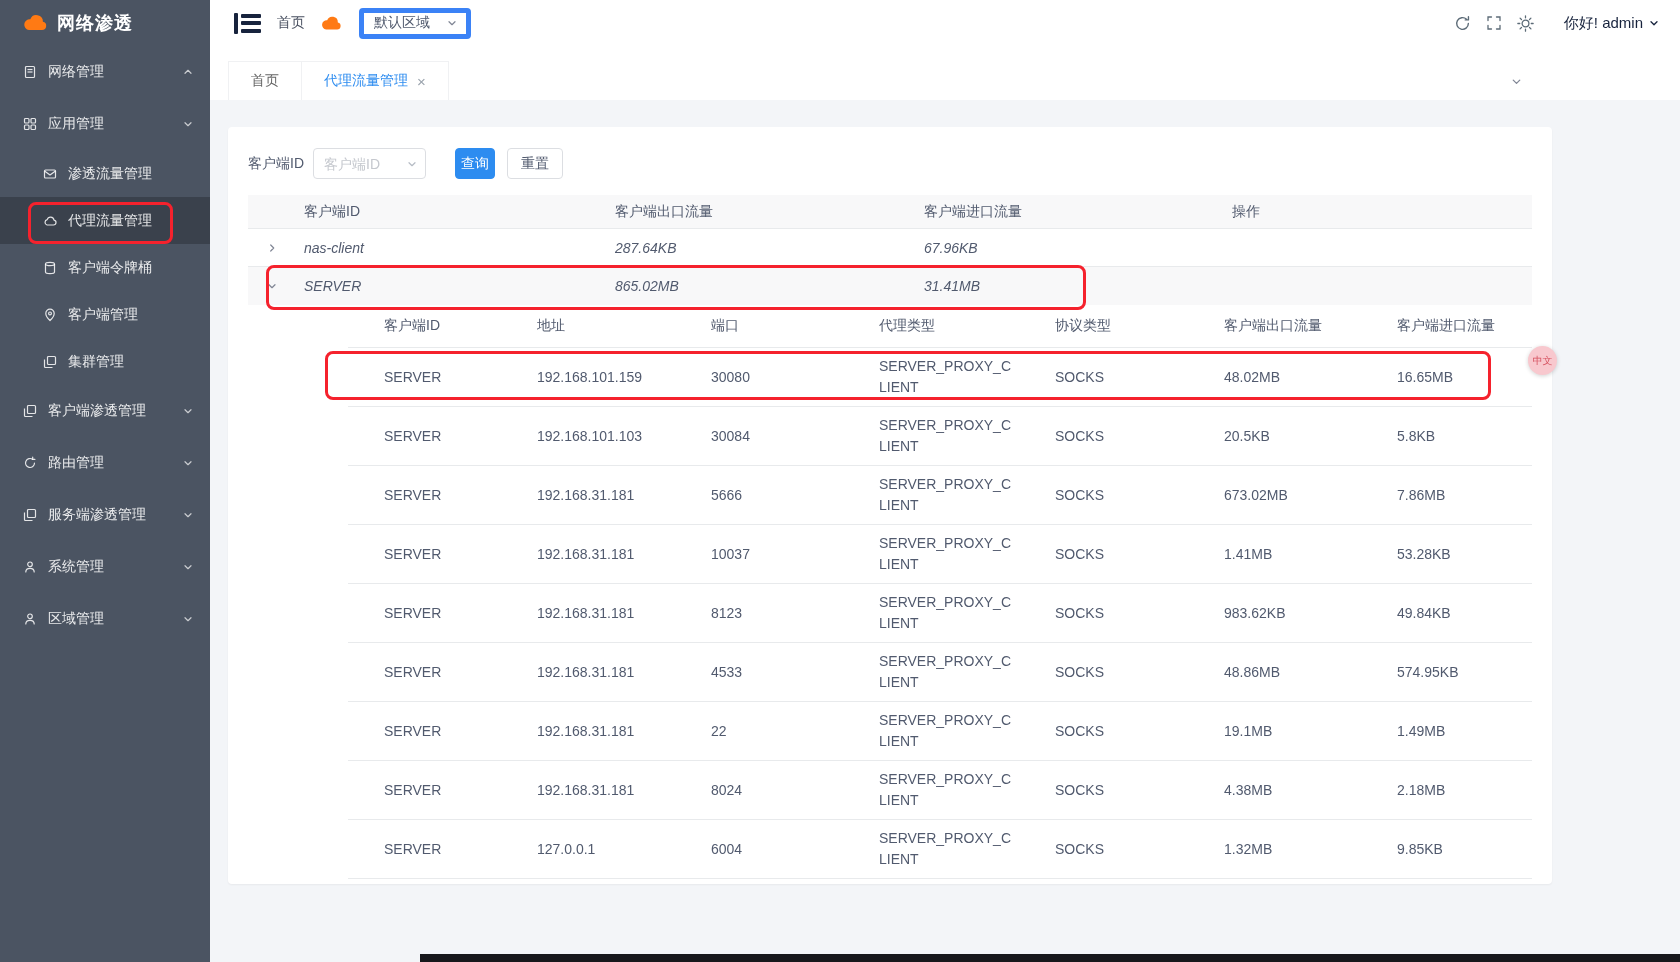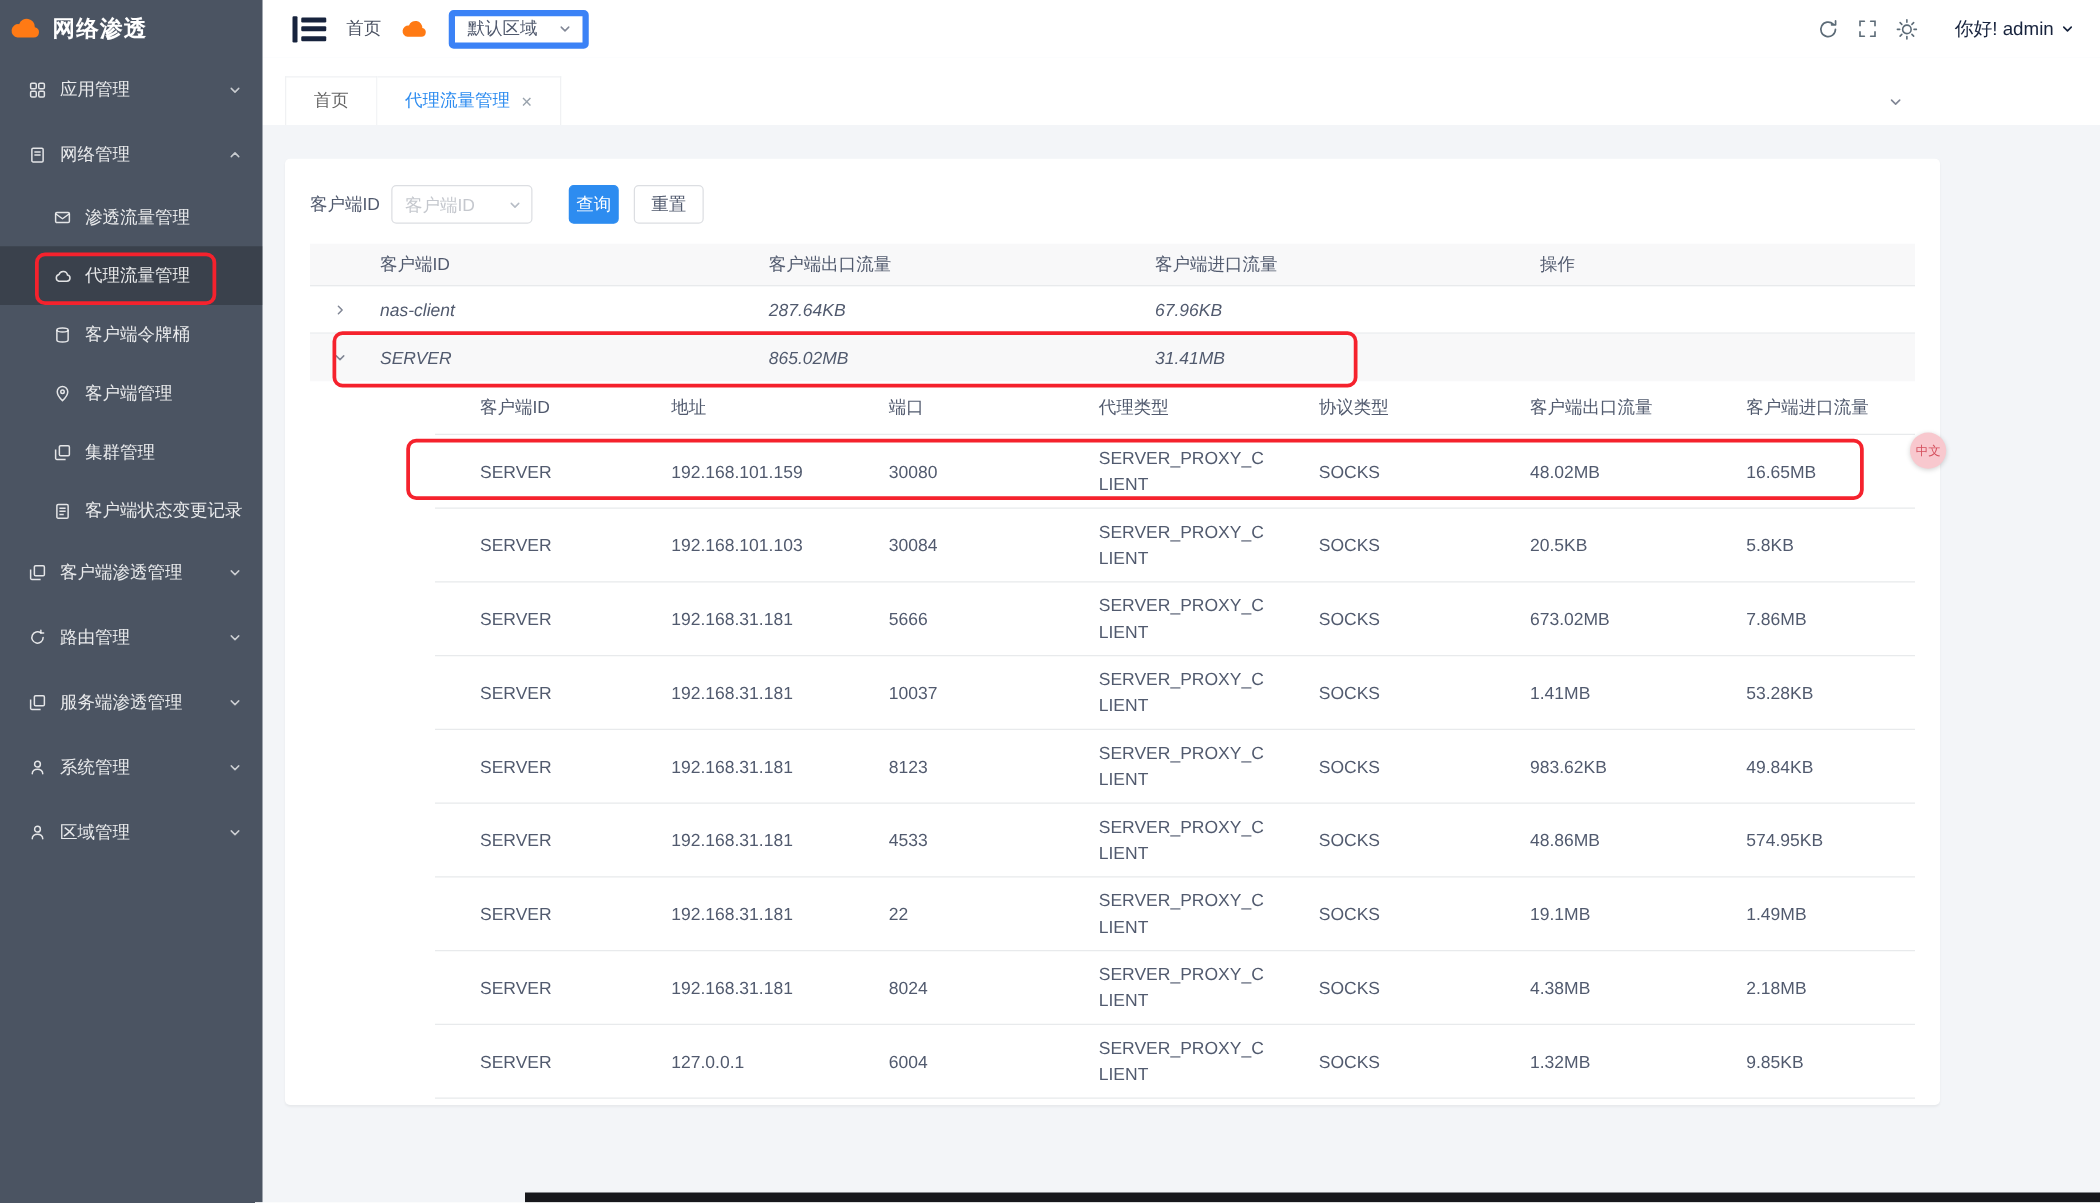--- a/index.html
+++ b/index.html
@@ -2,21 +2,21 @@
 <html><head>
 <meta charset="utf-8">
 <style>
   * { box-sizing: border-box; margin: 0; padding: 0; }
   html,body { width:1680px; height:962px; overflow:hidden; }
   body { font-family:"Liberation Sans","DejaVu Sans",sans-serif; font-size:14px; color:#515a6e; }
   .page { position:relative; width:1680px; height:962px; background:#f3f5f8; overflow:hidden; }
 
   
   .sidebar { position:absolute; left:0; top:0; width:210px; height:962px; background:#4b5462; z-index:5; }
-  .logo-row { height:46px; display:flex; align-items:center; padding-left:8px; gap:8px; }
+  .logo-row { height:46px; display:flex; align-items:center; padding-left:23px; gap:8px; }
   .logo-title { color:#fff; font-size:18px; font-weight:bold; letter-spacing:1px; }
   .menu { color:rgba(255,255,255,.88); }
   .mi { height:52px; display:flex; align-items:center; padding:0 16px 0 22px; gap:10px; cursor:pointer; }
   .mi .lbl { flex:1; white-space:nowrap; }
   .mi .si { display:flex; width:16px; justify-content:center; color:rgba(255,255,255,.85); }
   .mi .chev { color:rgba(255,255,255,.7); display:flex; }
   .sub .mi { height:47px; padding-left:42px; }
   .mi.active { background:rgba(0,0,0,.22); }
 
   
@@ -94,46 +94,46 @@
             <path d="M6 17h13a4.2 4.2 0 0 0 .9-8.3A6.5 6.5 0 0 0 7.3 6.3 5 5 0 0 0 6 17z" fill="#ff7a14"></path>
           </svg>
       </span>
       <span class="logo-title">网络渗透</span>
     </div>
 
     <nav class="menu">
       <div class="mi">
         <span class="si">
           <svg width="14" height="14" viewBox="0 0 14 14" fill="none" stroke="currentColor" stroke-width="1.2">
+              <rect x="2.5" y="1.5" width="9" height="11" rx="1"></rect>
+              <line x1="4.5" y1="4.5" x2="9.5" y2="4.5"></line>
+              <line x1="4.5" y1="7" x2="9.5" y2="7"></line>
+            </svg>
+        </span>
+        <span class="lbl">网络管理</span>
+        <span class="chev">
+            <svg width="12" height="12" viewBox="0 0 14 14" fill="none" stroke="currentColor" stroke-width="1.4" stroke-linecap="round" stroke-linejoin="round">
+              <polyline points="3.5,8.5 7,5 10.5,8.5"></polyline>
+            </svg>
+          </span>
+      </div>
+
+      <div class="mi">
+        <span class="si">
+          <svg width="14" height="14" viewBox="0 0 14 14" fill="none" stroke="currentColor" stroke-width="1.2">
               <rect x="1.5" y="1.5" width="4.5" height="4.5" rx="1"></rect>
               <rect x="8" y="1.5" width="4.5" height="4.5" rx="1"></rect>
               <rect x="1.5" y="8" width="4.5" height="4.5" rx="1"></rect>
               <rect x="8" y="8" width="4.5" height="4.5" rx="1"></rect>
             </svg>
         </span>
         <span class="lbl">应用管理</span>
         <span class="chev">
             <svg width="12" height="12" viewBox="0 0 14 14" fill="none" stroke="currentColor" stroke-width="1.4" stroke-linecap="round" stroke-linejoin="round">
               <polyline points="3.5,5.5 7,9 10.5,5.5"></polyline>
-            </svg>
-          </span>
-      </div>
-
-      <div class="mi">
-        <span class="si">
-          <svg width="14" height="14" viewBox="0 0 14 14" fill="none" stroke="currentColor" stroke-width="1.2">
-              <rect x="2.5" y="1.5" width="9" height="11" rx="1"></rect>
-              <line x1="4.5" y1="4.5" x2="9.5" y2="4.5"></line>
-              <line x1="4.5" y1="7" x2="9.5" y2="7"></line>
-            </svg>
-        </span>
-        <span class="lbl">网络管理</span>
-        <span class="chev">
-            <svg width="12" height="12" viewBox="0 0 14 14" fill="none" stroke="currentColor" stroke-width="1.4" stroke-linecap="round" stroke-linejoin="round">
-              <polyline points="3.5,8.5 7,5 10.5,8.5"></polyline>
             </svg>
           </span>
       </div>
 
       <div class="sub">
         <div class="mi">
           <span class="si">
             <svg width="14" height="14" viewBox="0 0 14 14" fill="none" stroke="currentColor" stroke-width="1.2" stroke-linejoin="round">
                 <rect x="1.5" y="3" width="11" height="8" rx="1"></rect>
                 <polyline points="1.5,4 7,8 12.5,4"></polyline>
@@ -168,31 +168,20 @@
           <span class="lbl">客户端管理</span>
         </div>
         <div class="mi">
           <span class="si">
             <svg width="14" height="14" viewBox="0 0 14 14" fill="none" stroke="currentColor" stroke-width="1.2" stroke-linejoin="round">
                 <rect x="4.5" y="1.5" width="8" height="8" rx="1"></rect>
                 <path d="M9.5 12.5h-7a1 1 0 0 1-1-1v-7"></path>
               </svg>
           </span>
           <span class="lbl">集群管理</span>
-        </div>
-        <div class="mi">
-          <span class="si">
-            <svg width="14" height="14" viewBox="0 0 14 14" fill="none" stroke="currentColor" stroke-width="1.2">
-                <rect x="2.5" y="1.5" width="9" height="11" rx="1"></rect>
-                <line x1="4.5" y1="4.5" x2="9.5" y2="4.5"></line>
-                <line x1="4.5" y1="7" x2="9.5" y2="7"></line>
-                <line x1="4.5" y1="9.5" x2="8" y2="9.5"></line>
-              </svg>
-          </span>
-          <span class="lbl">客户端状态变更记录</span>
         </div>
       </div>
 
       <div class="mi">
         <span class="si">
           <svg width="14" height="14" viewBox="0 0 14 14" fill="none" stroke="currentColor" stroke-width="1.2" stroke-linejoin="round">
               <rect x="4.5" y="1.5" width="8" height="8" rx="1"></rect>
               <path d="M9.5 12.5h-7a1 1 0 0 1-1-1v-7"></path>
             </svg>
         </span>

